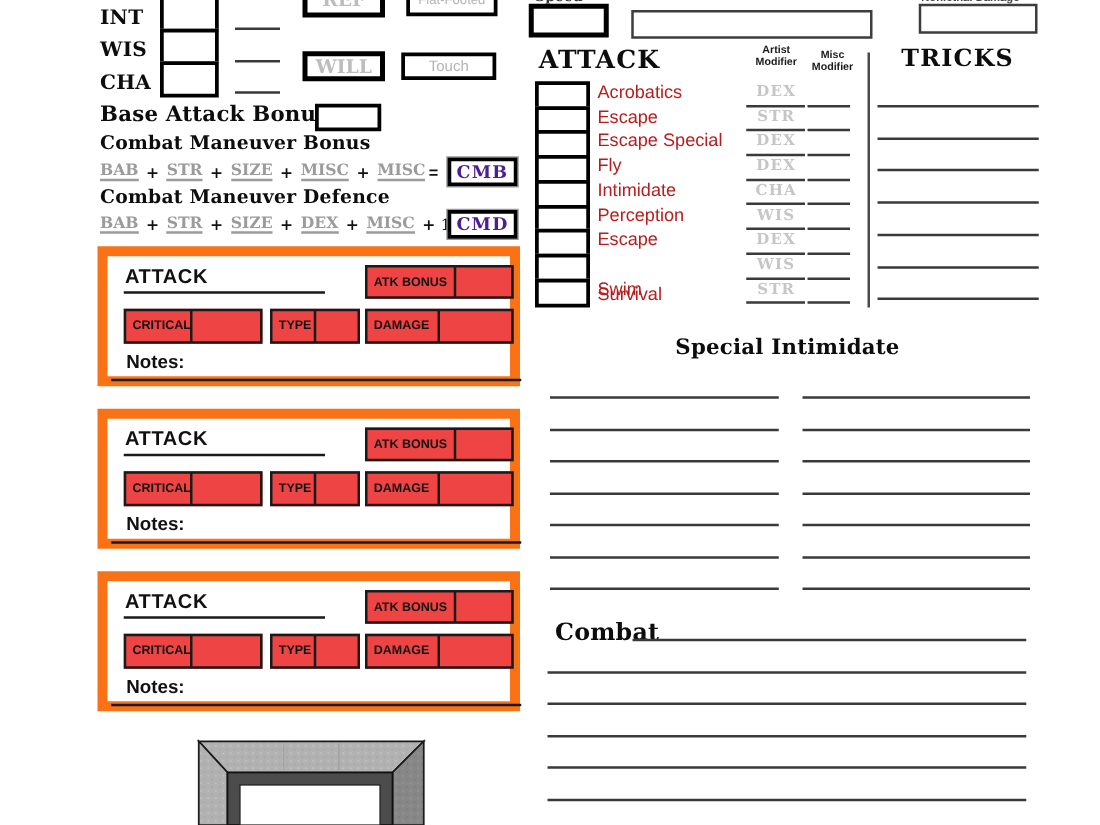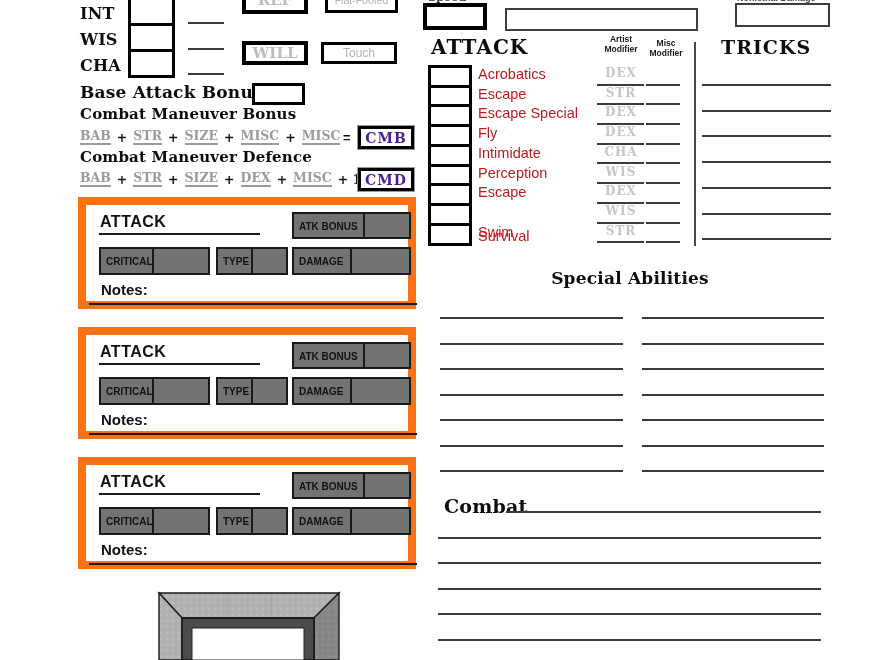--- a/index.html
+++ b/index.html
@@ -26,21 +26,21 @@
   .formula { display: flex; align-items: flex-end; gap: 6px; }
   .tok { font-family:"DejaVu Serif",serif; font-weight:bold; font-size:12.5px; color:#9b9b9b; border-bottom:2px solid #9b9b9b; line-height:14px; }
   .plus { font-family:"DejaVu Serif",serif; font-weight:bold; font-size:12.5px; color:#101010; line-height:14px; }
   .resultbox { border:3px solid #000; box-shadow:0 0 0 1px #9a9a9a; background:#fff;
                display:flex; align-items:center; justify-content:center; }
   .resultbox span { font-family:"DejaVu Serif",serif; font-weight:bold; font-size:14px; color:#4c1d95; letter-spacing:1px; }
   
   .attack-block { position:absolute; left:78px; width:338px; height:112px; border:8px solid #f97316; background:#fff; }
   .ab-title { position:absolute; left:14px; top:8px; font-weight:bold; font-size:16px; letter-spacing:0.5px; }
   .ab-title-line { position:absolute; left:13px; top:28px; width:161px; height:2px; background:#1a1a1a; }
-  .ab-field { position:absolute; border:2px solid #1a1a1a; background:#737373; }
+  .ab-field { position:absolute; border:2px solid #1a1a1a; background:#ef4444; }
   .ab-field .lbl { position:absolute; left:5px; top:50%; transform:translateY(-50%); font-weight:bold; font-size:10px; white-space:nowrap; }
   .ab-field .div { position:absolute; top:-1px; bottom:-1px; width:2px; background:#1a1a1a; }
   .ab-notes { position:absolute; left:15px; top:76px; font-weight:bold; font-size:15px; }
   .ab-notes-line { position:absolute; left:3px; top:98px; width:328px; height:2px; background:#1a1a1a; }
   
   .skill-check { position:absolute; left:428px; width:44px; height:23px; border:3px solid #000; background:#fff; }
   .skill-name  { position:absolute; left:478px; font-size:14.5px; color:#b91c1c; white-space:nowrap; }
   .skill-abil  { position:absolute; left:597px; width:48px; text-align:center;
                  font-family:"DejaVu Serif",serif; font-weight:bold; font-size:12px; color:#c6c6c6; letter-spacing:1px; }
   .colhdr { font-weight:bold; font-size:8.5px; line-height:9.5px; text-align:center; color:#1a1a1a; }
@@ -249,21 +249,21 @@
   <div id="tricks-root">
       <div class="abs wline" style="left: 702px; top: 84px; width: 129px;"></div>
       <div class="abs wline" style="left: 702px; top: 109.7px; width: 129px;"></div>
       <div class="abs wline" style="left: 702px; top: 135.4px; width: 129px;"></div>
       <div class="abs wline" style="left: 702px; top: 161.1px; width: 129px;"></div>
       <div class="abs wline" style="left: 702px; top: 186.8px; width: 129px;"></div>
       <div class="abs wline" style="left: 702px; top: 212.5px; width: 129px;"></div>
       <div class="abs wline" style="left: 702px; top: 238.2px; width: 129px;"></div>
     </div>
 
-  <div class="abs hd" style="left:430px; top:268px; width:400px; text-align:center; font-size:17px;">Special Abilities</div>
+  <div class="abs hd" style="left:430px; top:268px; width:400px; text-align:center; font-size:17px;">Special Intimidate</div>
   <div id="sa-root">
       <div class="abs wline" style="left: 440px; top: 317px; width: 183px;"></div>
       <div class="abs wline" style="left: 642px; top: 317px; width: 182px;"></div>
       <div class="abs wline" style="left: 440px; top: 342.5px; width: 183px;"></div>
       <div class="abs wline" style="left: 642px; top: 342.5px; width: 182px;"></div>
       <div class="abs wline" style="left: 440px; top: 368px; width: 183px;"></div>
       <div class="abs wline" style="left: 642px; top: 368px; width: 182px;"></div>
       <div class="abs wline" style="left: 440px; top: 393.5px; width: 183px;"></div>
       <div class="abs wline" style="left: 642px; top: 393.5px; width: 182px;"></div>
       <div class="abs wline" style="left: 440px; top: 419px; width: 183px;"></div>

